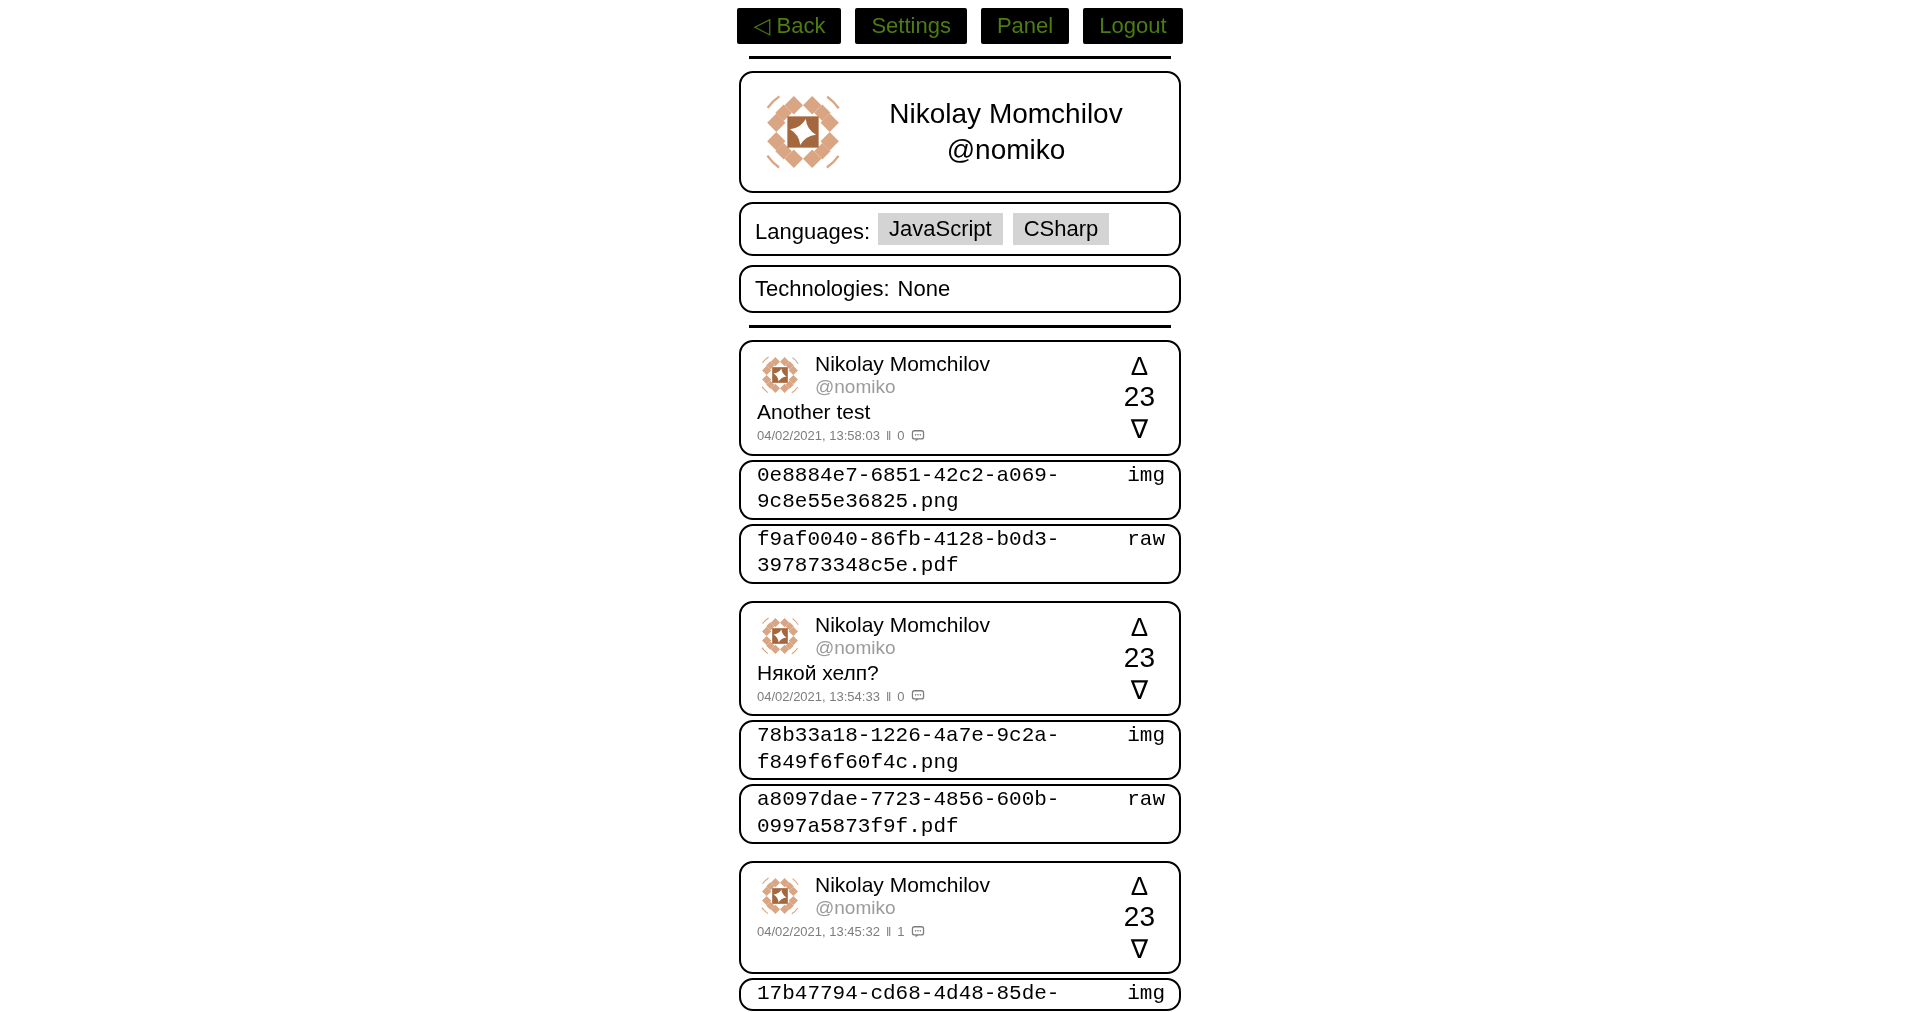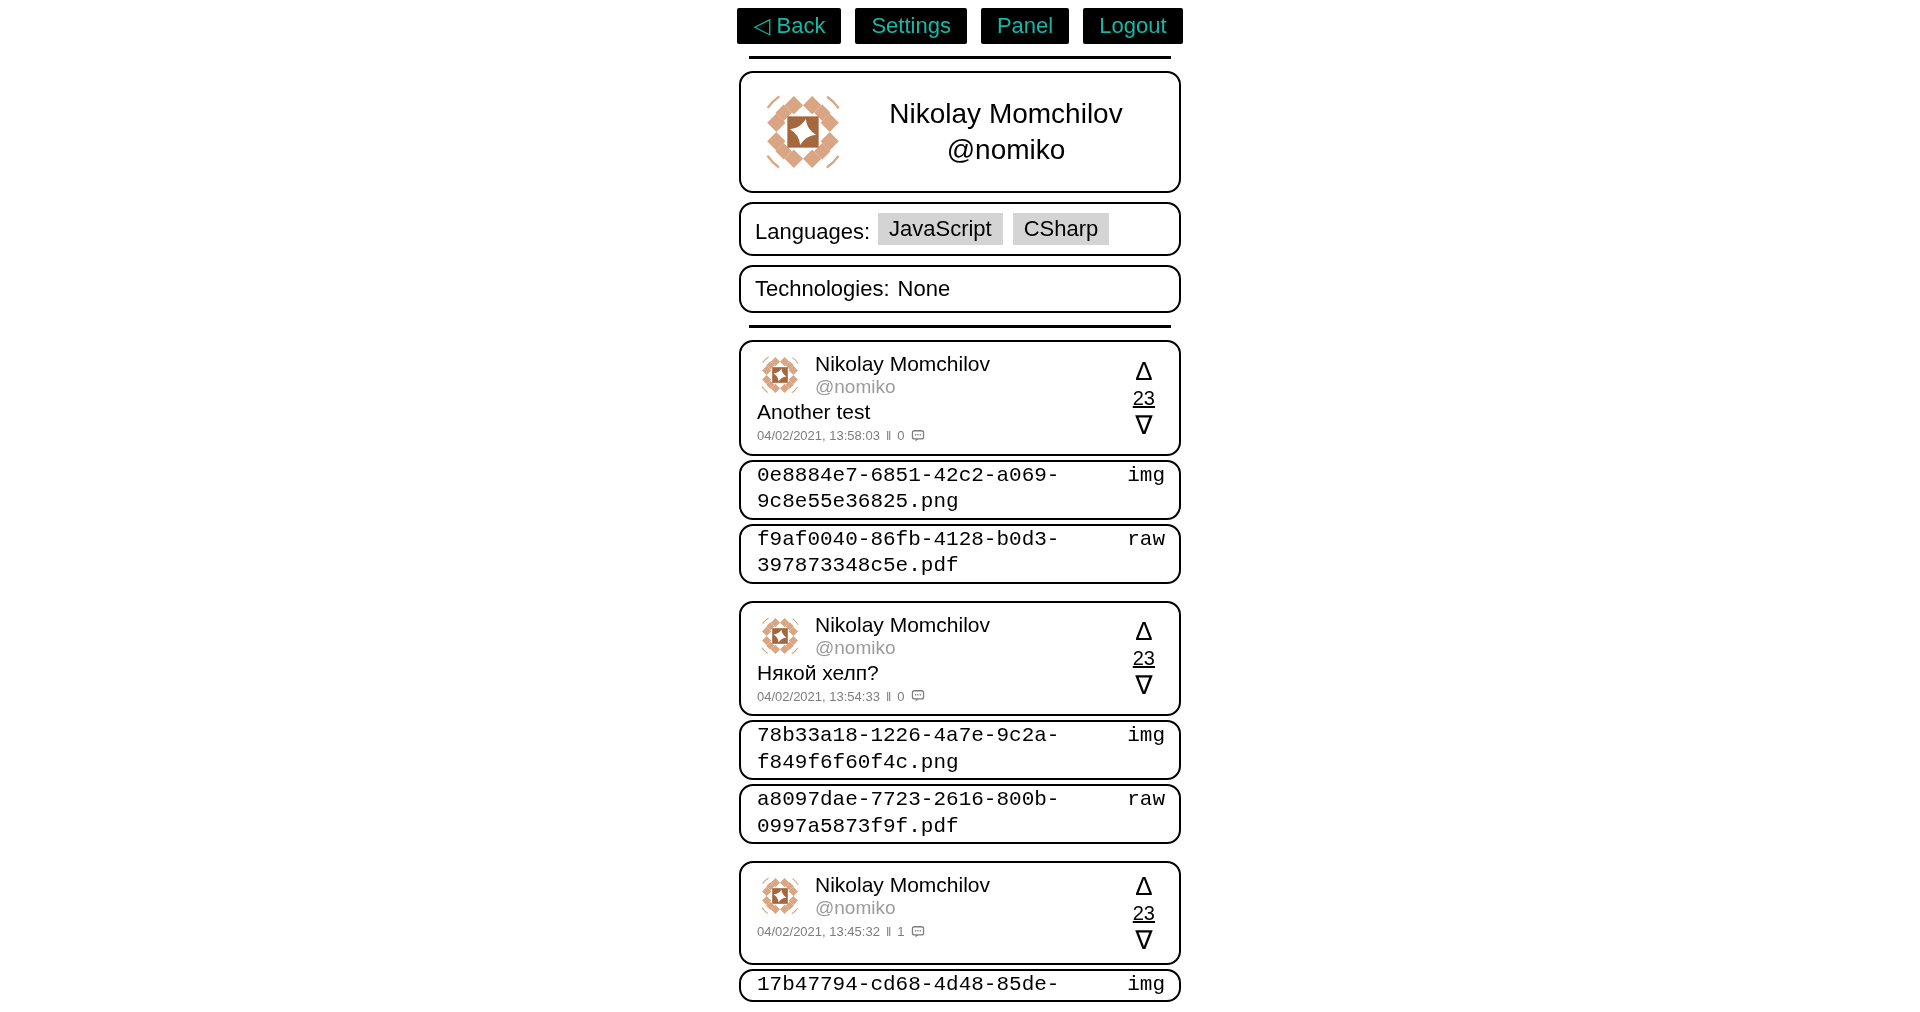--- a/index.html
+++ b/index.html
@@ -7,21 +7,21 @@
   body {
     width: 1920px; height: 1012px; overflow: hidden;
     background: #ffffff; color: #000000;
     font-family: "Liberation Sans", sans-serif;
   }
   .column { width: 442px; margin: 0 auto; padding-top: 8px; }
 
   
   .nav-row { display: flex; justify-content: center; gap: 14px; }
   .nav-btn {
-    background: #000; color: #14b8a6; border: none; border-radius: 2px;
+    background: #000; color: #4d7c0f; border: none; border-radius: 2px;
     font-size: 22px; line-height: 1; padding: 7px 16px;
     font-family: inherit; cursor: pointer; white-space: nowrap;
   }
 
   hr.sep { border: none; border-top: 3px solid #000; margin: 12px 10px; }
 
   
   .profile-card {
     border: 2px solid #000; border-radius: 14px;
     display: flex; align-items: center; padding: 13px 16px;
@@ -54,21 +54,21 @@
     margin-top: 5px; font-size: 13px; color: #7d7d7d;
     display: flex; align-items: center; gap: 6px; line-height: 1.2;
   }
   .meta-sep { font-size: 13px; }
   .comment-icon svg { display: block; }
   .vote-column {
     display: flex; flex-direction: column; align-items: center; justify-content: center;
     padding: 0 10px; gap: 3px; flex: 0 0 auto;
   }
   .vote-up, .vote-down { font-size: 26px; line-height: 1; cursor: pointer; }
-  .vote-count { font-size: 20px; line-height: 1.1; text-decoration: underline; }
+  .vote-count { font-size: 28px; line-height: 1.1; }
 
   .attachment-row {
     border: 2px solid #000; border-radius: 14px;
     padding: 1px 14px 2px 16px; margin-top: 4px;
     display: flex; align-items: flex-start;
     font-size: 21px; line-height: 1.26; cursor: pointer; background: #fff; font-family: Liberation Mono, monospace;
   }
   .attachment-name { flex: 1; min-width: 0; overflow-wrap: break-word; }
   .attachment-type { margin-left: 30px; white-space: nowrap; }
 
@@ -216,21 +216,21 @@
         <span class="vote-down">∇</span>
       </div>
     </div>
 
   <div class="attachment-row">
     <span class="attachment-name">78b33a18-1226-4a7e-9c2a-f849f6f60f4c.png</span>
     <span class="attachment-type">img</span>
   </div>
 
   <div class="attachment-row">
-    <span class="attachment-name">a8097dae-7723-2616-800b-0997a5873f9f.pdf</span>
+    <span class="attachment-name">a8097dae-7723-4856-600b-0997a5873f9f.pdf</span>
     <span class="attachment-type">raw</span>
   </div>
 </div>
 
   <div class="post-group">
     <div class="post-card">
       <div class="post-main">
         <div class="post-header">
           <svg class="avatar-small">
                 <use href="#identicon"></use>

